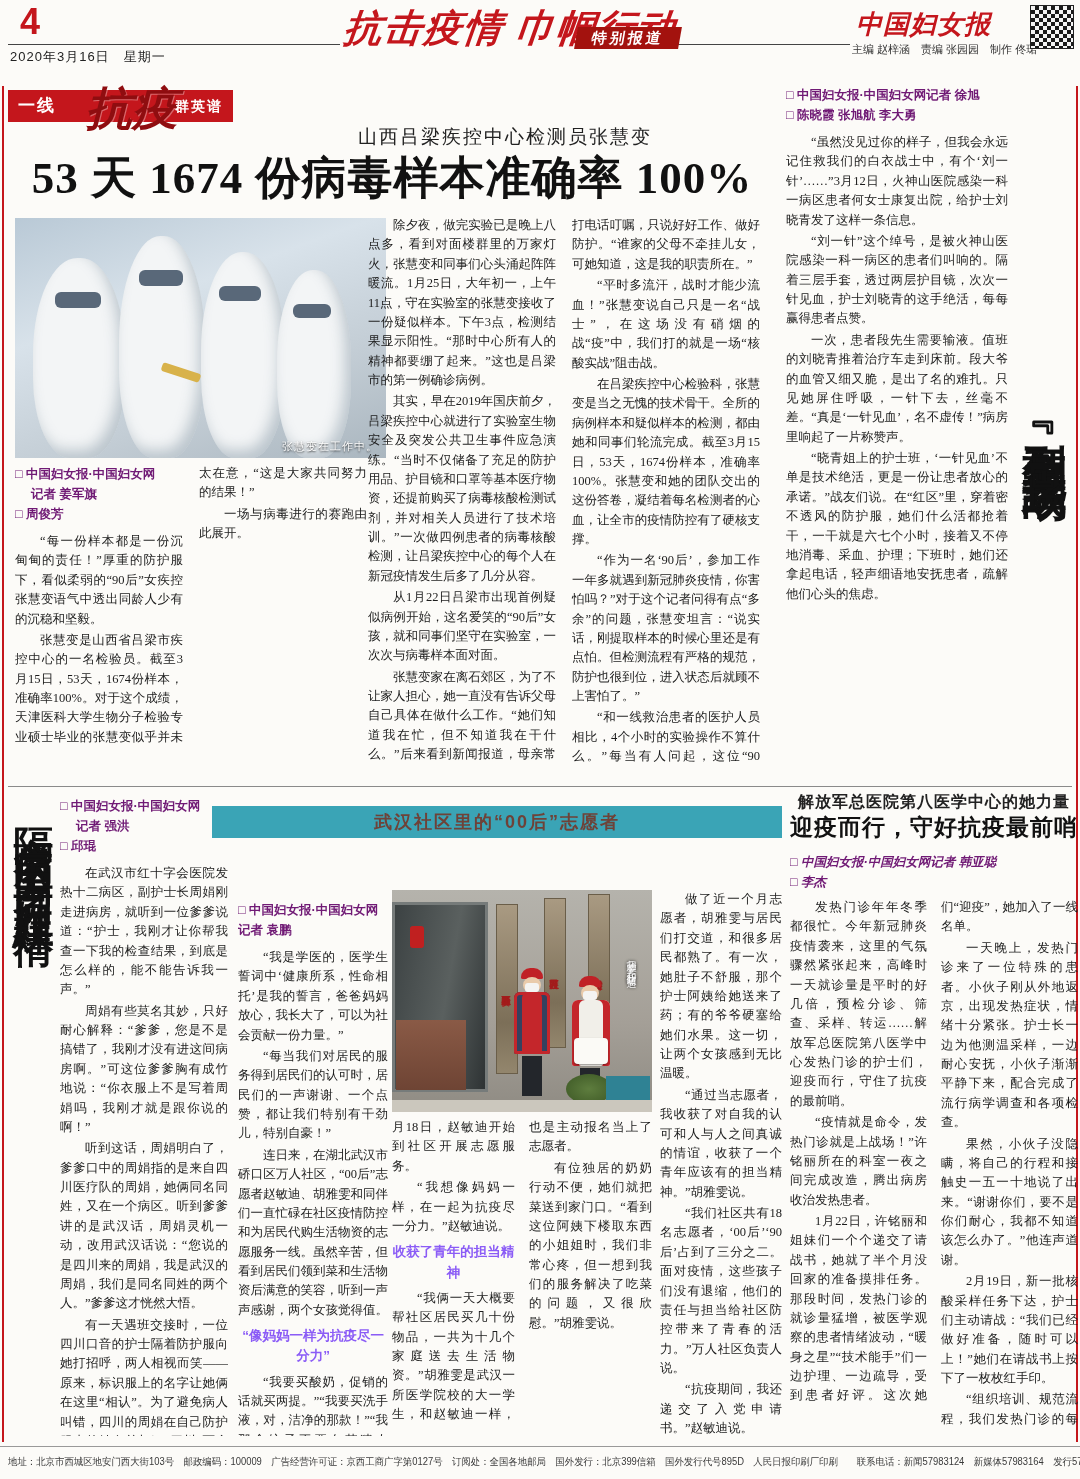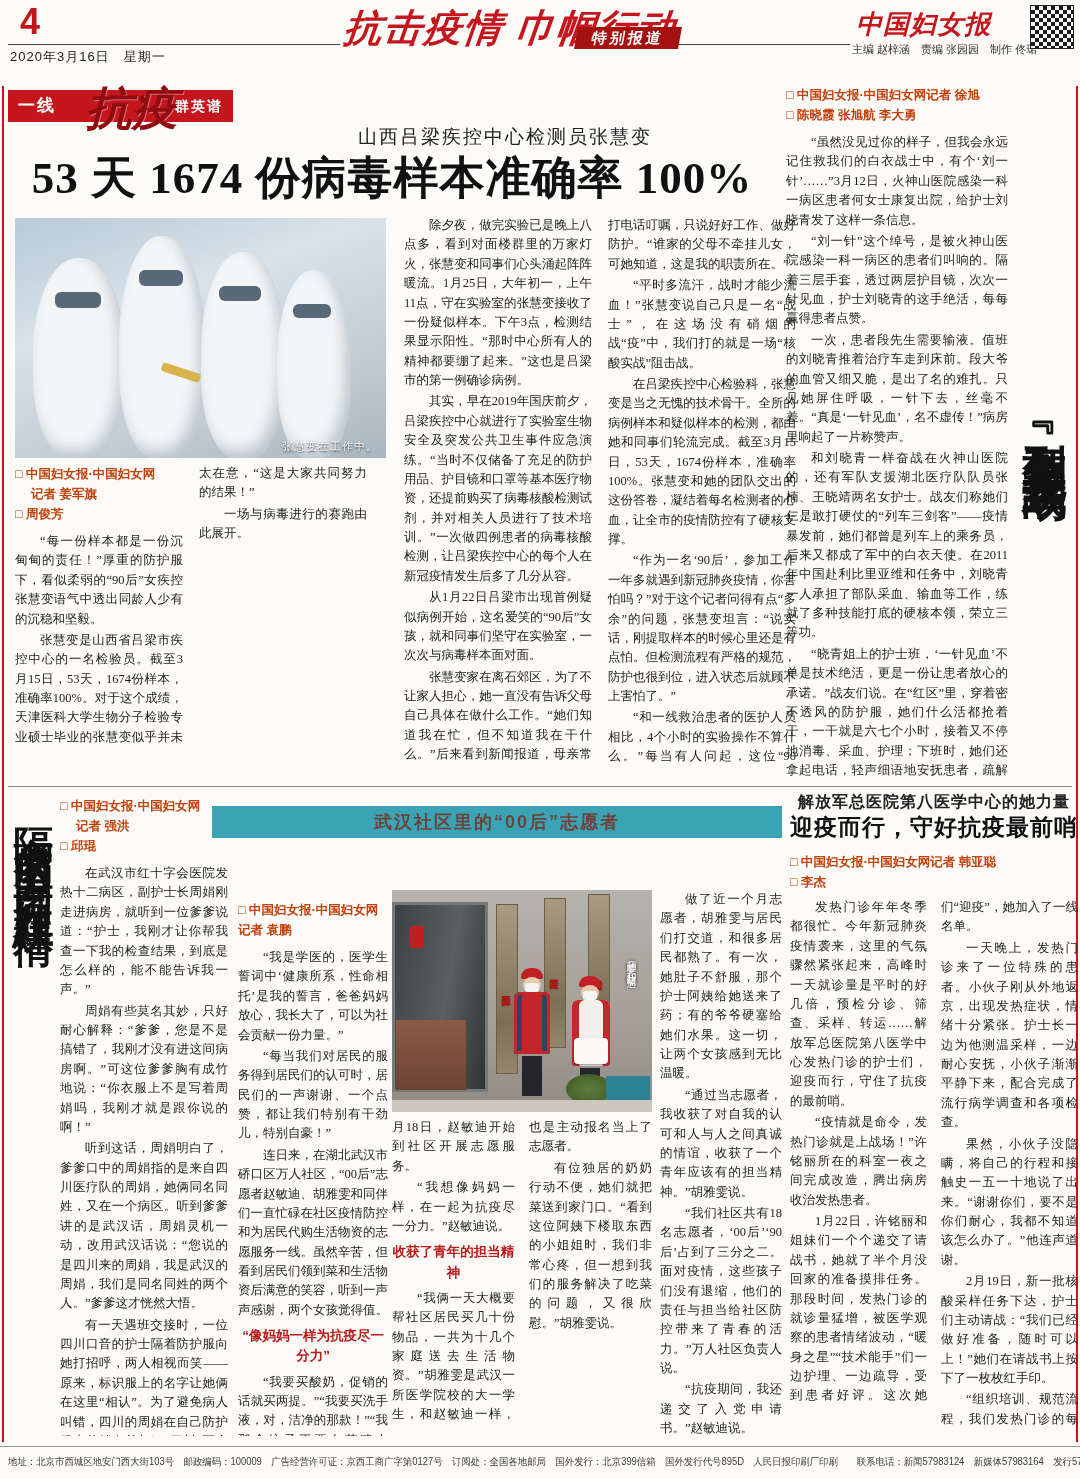--- a/index.html
+++ b/index.html
@@ -35,25 +35,25 @@
                    font:500 19px/1.2 "Liberation Sans", sans-serif; color:#222; letter-spacing:2px; }
   .lead-headline { left:14px; top:150px; width:756px; text-align:center;
                    font:900 45px/1.25 "Liberation Serif", serif; color:#111; letter-spacing:1px; white-space:nowrap; }
   .photo1 { left:15px; top:218px; width:371px; height:240px; overflow:hidden;
             background:linear-gradient(160deg,#b9c9d6 0%,#d8e2ea 35%,#c2ccd4 70%,#aab6bf 100%); }
   .fig { position:absolute; background:#f3f5f6; border-radius:48% 48% 40% 40%; box-shadow:inset -6px -8px 14px rgba(120,140,155,.45); }
   .goggle { position:absolute; background:#3d4f63; border-radius:6px; opacity:.85; }
   .tube { position:absolute; background:#d8b24a; border-radius:3px; }
   .photo-cap1 { position:absolute; right:8px; bottom:6px; color:#fff; font:11px/1 "Liberation Sans", sans-serif;
                 text-shadow:0 1px 2px rgba(0,0,0,.8); letter-spacing:1px; }
-  .byline { font:700 12.5px/1.6 "Liberation Sans", sans-serif; color:#c2410c; margin-bottom:8px; break-inside:avoid; }
+  .byline { font:700 12.5px/1.6 "Liberation Sans", sans-serif; color:#701a75; margin-bottom:8px; break-inside:avoid; }
   .byline div { text-indent:0; }
   .main-left-text { left:15px; top:464px; width:352px; height:318px; overflow:hidden;
                     column-count:2; column-gap:16px; column-fill:auto; }
-  .main-right-text { left:404px; top:216px; width:392px; height:566px; overflow:hidden;
+  .main-right-text { left:368px; top:216px; width:392px; height:566px; overflow:hidden;
                      column-count:2; column-gap:16px; column-fill:auto; }
   p.body { font:12.5px/1.55 "Liberation Serif", serif; text-align:justify; text-indent:2em; margin-bottom:2px; color:#1c1c1c; }
   
   .train-text { left:786px; top:85px; width:222px; height:697px; overflow:hidden; }
   .v-head-train { left:1012px; top:88px; width:64px; height:680px; writing-mode:vertical-rl;
                   font:900 44px/64px "Liberation Serif", serif; color:#111; letter-spacing:3px; text-align:center; }
   
   .divider { left:8px; top:786px; width:1064px; height:1px; background:#8a8a8a; }
   
   .v-head-sisters { left:8px; top:796px; width:50px; height:640px; writing-mode:vertical-rl;
@@ -61,21 +61,21 @@
   .sisters-text { left:60px; top:796px; width:168px; height:640px; overflow:hidden; }
   
   .teal-bar { left:212px; top:806px; width:570px; height:32px; background:#3aa4b6; text-align:center; }
   .teal-bar span { font:700 18px/32px "Liberation Sans", sans-serif; color:#6e4238; letter-spacing:2px; }
   .vol-headline { left:238px; top:842px; width:544px; text-align:center;
                   font:900 38px/1.3 "Liberation Serif", serif; color:#111; white-space:nowrap; }
   .vol-col1 { left:238px; top:900px; width:150px; height:536px; overflow:hidden; }
   .vol-center { left:392px; top:1118px; width:260px; height:318px; overflow:hidden;
                 column-count:2; column-gap:14px; column-fill:auto; }
   .vol-col4 { left:660px; top:890px; width:122px; height:546px; overflow:hidden; }
-  .subhead { font:700 13.5px/1.5 "Liberation Sans", sans-serif; text-align:center; margin:6px 0; text-indent:0; color:#b91c1c; }
+  .subhead { font:700 13.5px/1.5 "Liberation Sans", sans-serif; text-align:center; margin:6px 0; text-indent:0; color:#8b5cf6; }
   .photo2 { left:392px; top:890px; width:260px; height:222px; overflow:hidden;
             background:linear-gradient(180deg,#b5b3ac 0%,#a49f97 60%,#8f8b83 100%); }
   .ph2-door { position:absolute; left:0; top:12px; width:96px; height:190px; background:linear-gradient(100deg,#3c4243 0%,#5a605f 55%,#2e3334 100%); border:3px solid #767b7a; }
   .ph2-desk { position:absolute; left:4px; top:130px; width:70px; height:70px; background:linear-gradient(#8a5a46,#6e4434); }
   .ph2-knot { position:absolute; left:18px; top:36px; width:14px; height:22px; background:#c02020; border-radius:3px; }
   .plaque { position:absolute; top:14px; width:22px; height:170px; background:linear-gradient(180deg,#a99a82,#7c6f58 70%,#93866d); border:1px solid #6a5e49;
             writing-mode:vertical-rl; font:700 9px/22px "Liberation Sans", sans-serif; color:#a31c1c; text-align:center; overflow:hidden; }
   .person { position:absolute; }
   .cap { position:absolute; left:7px; top:0; width:22px; height:11px; background:#c02126; border-radius:10px 10px 2px 2px; }
   .face { position:absolute; left:9px; top:9px; width:18px; height:16px; background:#e9cbab; border-radius:50%; }
@@ -85,21 +85,21 @@
   .legs { position:absolute; left:8px; width:20px; height:40px; background:#23262b; }
   .bag { position:absolute; left:2px; top:62px; width:34px; height:26px; background:#fbfaf6; border-radius:4px; box-shadow:0 1px 2px rgba(0,0,0,.4); }
   .planter { position:absolute; right:2px; bottom:2px; width:44px; height:34px; background:#2f8294; }
   .plant { position:absolute; right:40px; bottom:8px; width:46px; height:30px; background:radial-gradient(ellipse at center,#5e7d3e 0%,#46622c 70%); border-radius:50%; }
   .ground { position:absolute; left:0; bottom:0; width:100%; height:12px; background:#cbc7bd; }
   .photo-cap2 { position:absolute; right:14px; top:62px; writing-mode:vertical-rl; color:rgba(255,255,255,.92);
                 font:10px/14px "Liberation Sans", sans-serif; text-shadow:0 0 3px rgba(0,0,0,.8); letter-spacing:2px; }
   
   .sent-overline { left:790px; top:792px; width:288px; text-align:center; font:700 16px/1.3 "Liberation Sans", sans-serif; color:#222; letter-spacing:1px; }
   .sent-headline { left:790px; top:812px; width:288px; text-align:center; font:900 23px/1.4 "Liberation Serif", serif; color:#111; letter-spacing:1px; white-space:nowrap; }
-  .sent-byline { left:790px; top:852px; width:288px; }
+  .sent-byline { left:790px; top:852px; width:288px;font-style:italic; }
   .sent-body { left:790px; top:898px; width:288px; height:538px; overflow:hidden;
                column-count:2; column-gap:14px; column-fill:auto; }
   
   .footer-rule { left:0; top:1446px; width:1080px; height:1px; background:#999; }
   .footer-text { left:8px; top:1455px; width:1064px; font:10px/1.4 "Liberation Sans", sans-serif; color:#3a3a3a;
                  white-space:nowrap; transform:scaleX(.94); transform-origin:left center; }
 </style>
 </head>
 <body>
 
@@ -167,21 +167,20 @@
   </div>
 
   <div class="abs train-text">
     <div class="byline">
       <div>□ 中国妇女报·中国妇女网记者 徐旭</div>
       <div>□ 陈晓霞 张旭航 李大勇</div>
     </div>
     <p class="body">“虽然没见过你的样子，但我会永远记住救我们的白衣战士中，有个‘刘一针’……”3月12日，火神山医院感染一科一病区患者何女士康复出院，给护士刘晓青发了这样一条信息。</p>
     <p class="body">“刘一针”这个绰号，是被火神山医院感染一科一病区的患者们叫响的。隔着三层手套，透过两层护目镜，次次一针见血，护士刘晓青的这手绝活，每每赢得患者点赞。</p>
     <p class="body">一次，患者段先生需要输液。值班的刘晓青推着治疗车走到床前。段大爷的血管又细又脆，是出了名的难扎。只见她屏住呼吸，一针下去，丝毫不差。“真是‘一针见血’，名不虚传！”病房里响起了一片称赞声。</p>
-    <p class="body">和刘晓青一样奋战在火神山医院的，还有军队支援湖北医疗队队员张楠、王晓靖两名女护士。战友们称她们仨是敢打硬仗的“列车三剑客”——疫情暴发前，她们都曾是列车上的乘务员，后来又都成了军中的白衣天使。在2011年中国赴利比里亚维和任务中，刘晓青一人承担了部队采血、输血等工作，练就了多种技能打底的硬核本领，荣立三等功。</p>
     <p class="body">“晓青姐上的护士班，‘一针见血’不单是技术绝活，更是一份让患者放心的承诺。”战友们说。在“红区”里，穿着密不透风的防护服，她们什么活都抢着干，一干就是六七个小时，接着又不停地消毒、采血、护理；下班时，她们还拿起电话，轻声细语地安抚患者，疏解他们心头的焦虑。</p>
 
   </div>
   <div class="abs v-head-train">『列车三剑客』无畏上『战场』</div>
 
   <div class="abs divider"></div>
 
   <div class="abs v-head-sisters">隔离病区里同名同姓姐妹情</div>
   <div class="abs sisters-text">
     <div class="byline">

